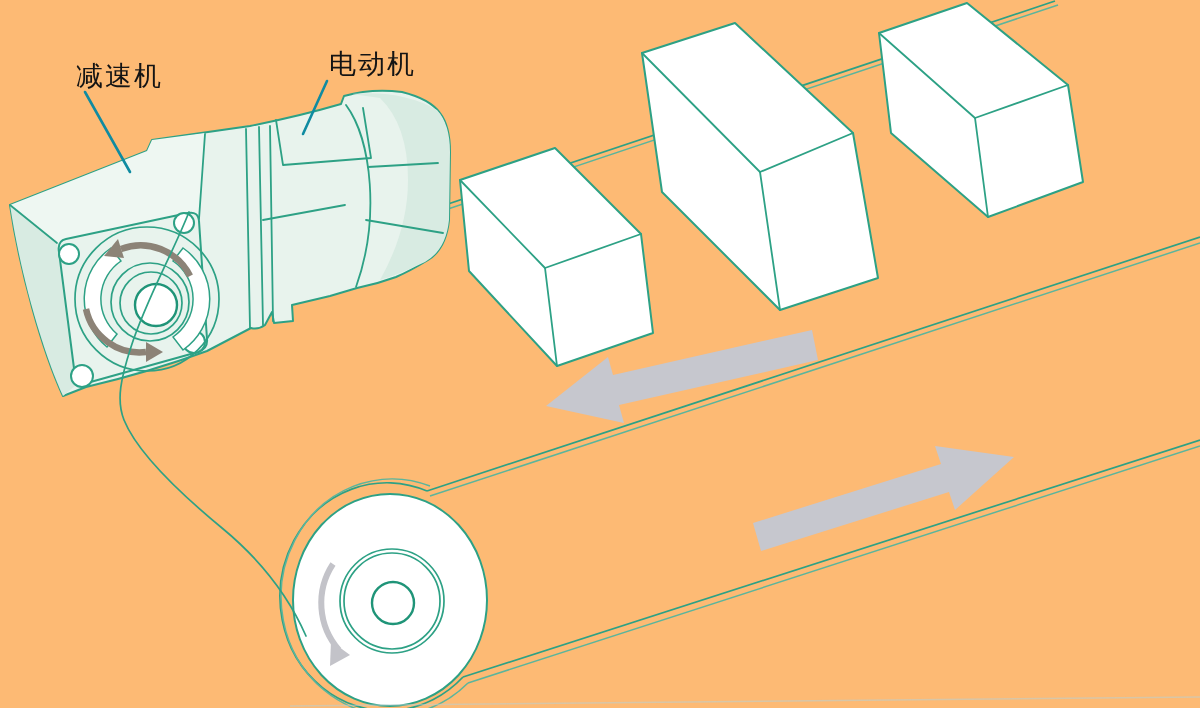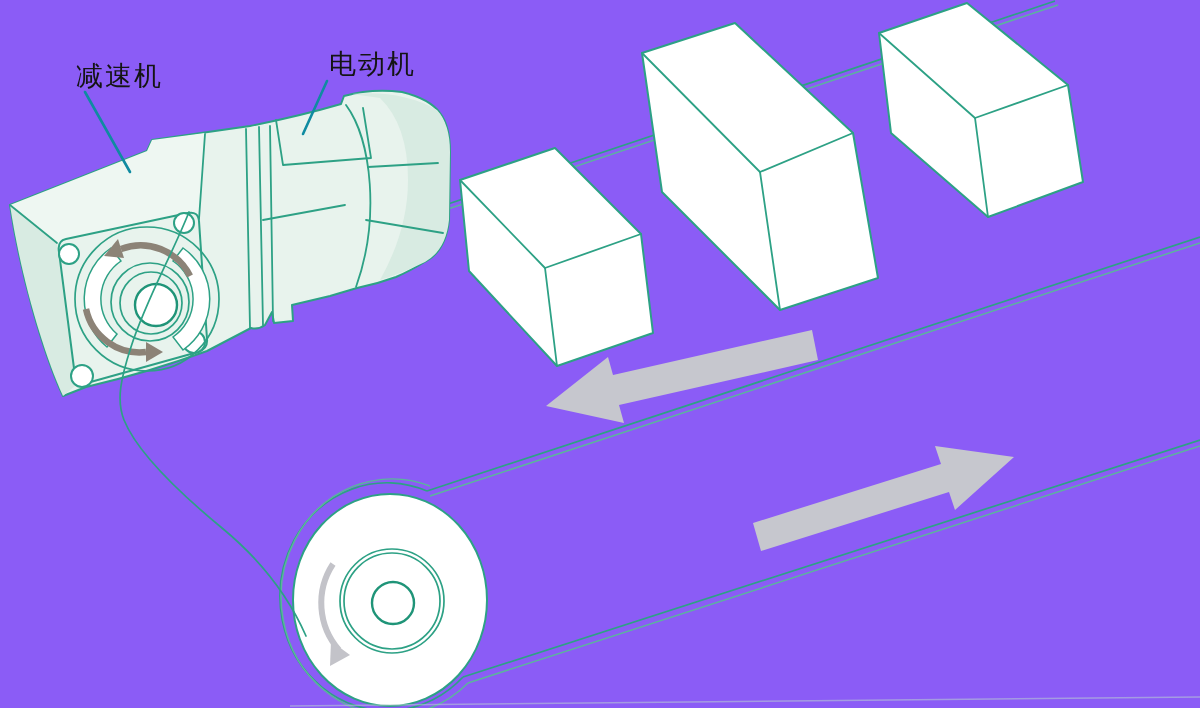--- a/index.html
+++ b/index.html
@@ -1,17 +1,17 @@
 <!DOCTYPE html>
 <html style="--line_teal: #2da185; --line_teal_light: #5bb59c; --line_teal_dark: #1f9478; --leader_line: #0f8ba1; --machine_fill: #e8f3ed; --machine_fill_dark: #d8ebe2; --machine_fill_light: #eef7f2; --arrow_gray: #c6c7ce; --rotation_arrow_gray: #8c8377; --roller_arrow_gray: #c3c3c9; --faint_line: #b9cfd2; --label_text: #141414;"><head>
 <meta charset="utf-8">
 <style>
   html,body{margin:0;padding:0;background:#fff;}
   body{width:1200px;height:708px;overflow:hidden;font-family:"Liberation Sans","DejaVu Sans",sans-serif;}
-  #stage{position:relative;width:1200px;height:708px;background:#8b5cf6;}
+  #stage{position:relative;width:1200px;height:708px;background:#fdba74;}
   svg{display:block;}
   .dbl{fill:none;stroke:var(--line_teal);stroke-width:1.7;}
   .dbl2{fill:none;stroke:var(--line_teal_light);stroke-width:1.5;}
   .box{fill:#ffffff;stroke:var(--line_teal);stroke-width:2;stroke-linejoin:round;}
   .machine{fill:var(--machine_fill);stroke:var(--line_teal);stroke-width:2;stroke-linejoin:round;stroke-linecap:round;}
   .shade{fill:var(--machine_fill_dark);stroke:none;}
   .shadeL{fill:var(--machine_fill_light);stroke:none;}
   .iline{fill:none;stroke:var(--line_teal);stroke-width:1.8;stroke-linejoin:round;stroke-linecap:round;}
   .plate{fill:var(--machine_fill);stroke:var(--line_teal);stroke-width:2;stroke-linejoin:round;}
   .hole{fill:#ffffff;stroke:var(--line_teal);stroke-width:2;}

